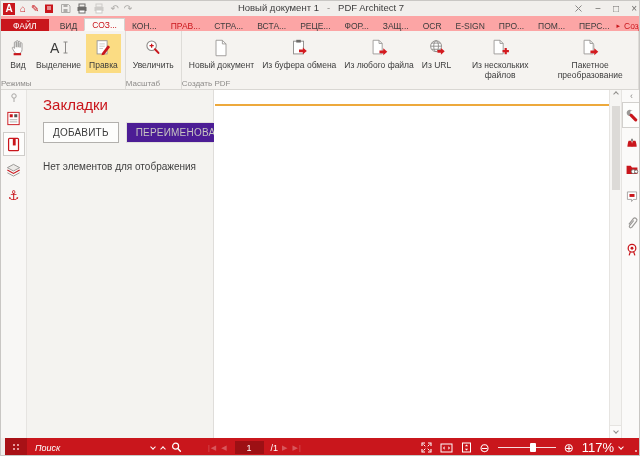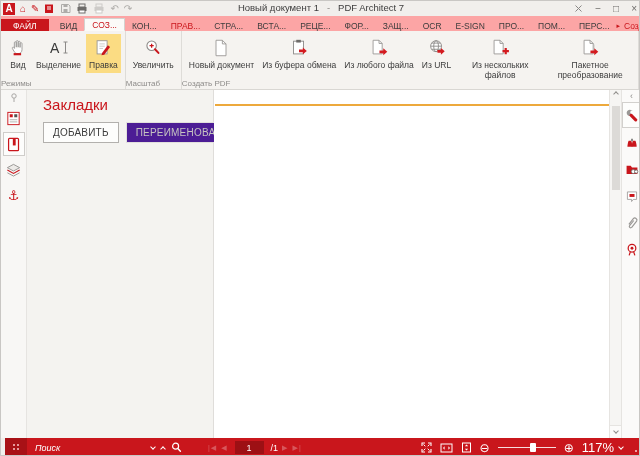--- a/index.html
+++ b/index.html
@@ -324,20 +324,21 @@
       </div>
     </div>
 
     <div class="panel">
       <div class="ptitle">Закладки</div>
       <div class="pbtns">
         <div class="pbtn">ДОБАВИТЬ</div>
         <div class="pbtn disabled">ПЕРЕИМЕНОВАТЬ</div>
         <div class="pbtn disabled">УДАЛИТЬ</div>
       </div>
+      <div class="pempty">Нет элементов для отображения</div>
     </div>
 
     <div class="doc">
       <div class="orangeline"></div>
     </div>
 
     <div class="vscroll">
       <div class="scrollup">
           <span class="chev up"></span>
         </div>

